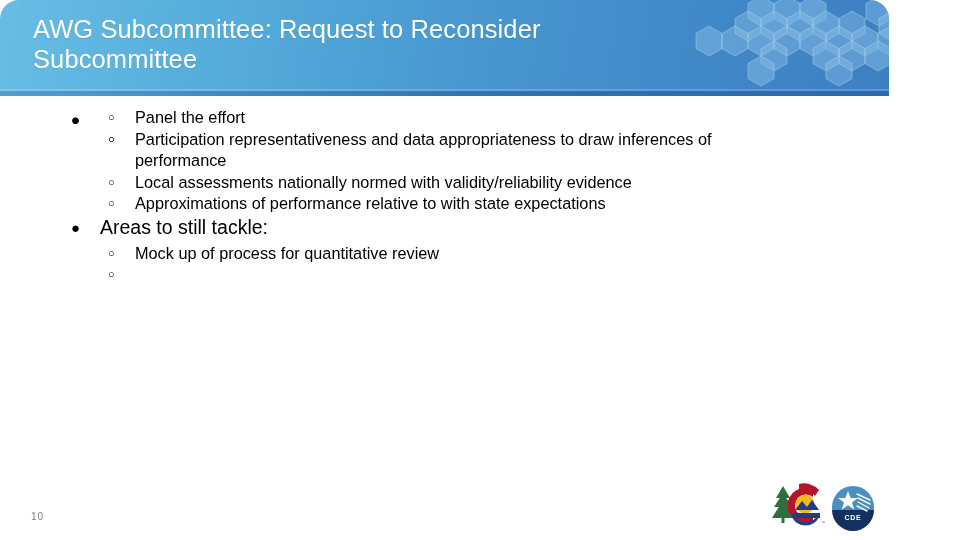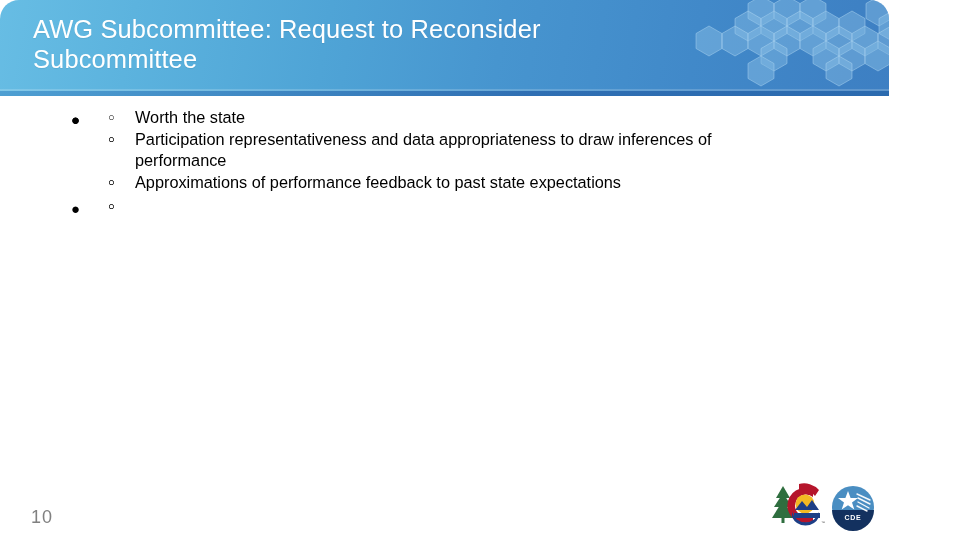--- a/index.html
+++ b/index.html
@@ -140,21 +140,21 @@
   .sub-wrap { margin-left: 0; }
 
   .gap-after { margin-bottom: 13px; }
 
   
   .page-number {
     position: absolute;
     left: 31px;
     bottom: 15px;
     color: #808080;
-    font-size: 18px;
+    font-size: 10px;
     line-height: 16px;
     letter-spacing: 1px;
   }
 
   .logos {
     position: absolute;
     right: 10px;
     bottom: 4px;
     width: 110px;
     height: 56px;
@@ -239,45 +239,48 @@
       <li class="l1">
         <span class="b1">●</span>
       </li>
 
       <li class="l1">
         <span class="b1">●</span>
 
         <ul class="lvl2 sub-wrap gap-after">
           <li class="l2">
             <span class="b2">○</span>
-            <span>Worth the state</span>
+            <span>Panel the effort</span>
           </li>
           <li class="l2">
             <span class="b2">○</span>
           </li>
           <li class="l2" style="padding-right:168px;">
             <span class="b2">○</span>
             <span>Participation representativeness and data appropriateness to draw inferences of performance</span>
           </li>
           <li class="l2">
             <span class="b2">○</span>
-          </li>
-          <li class="l2">
-            <span class="b2">○</span>
-            <span>Approximations of performance feedback to past state expectations</span>
+            <span>Local assessments nationally normed with validity/reliability evidence</span>
+          </li>
+          <li class="l2">
+            <span class="b2">○</span>
+            <span>Approximations of performance relative to with state expectations</span>
           </li>
         </ul>
       </li>
 
       <li class="l1">
         <span class="b1">●</span>
+        <span>Areas to still tackle:</span>
 
         <ul class="lvl2 sub-wrap">
           <li class="l2">
             <span class="b2">○</span>
+            <span>Mock up of process for quantitative review</span>
           </li>
           <li class="l2">
             <span class="b2">○</span>
           </li>
         </ul>
       </li>
 
     </ul>
   </div>
 

